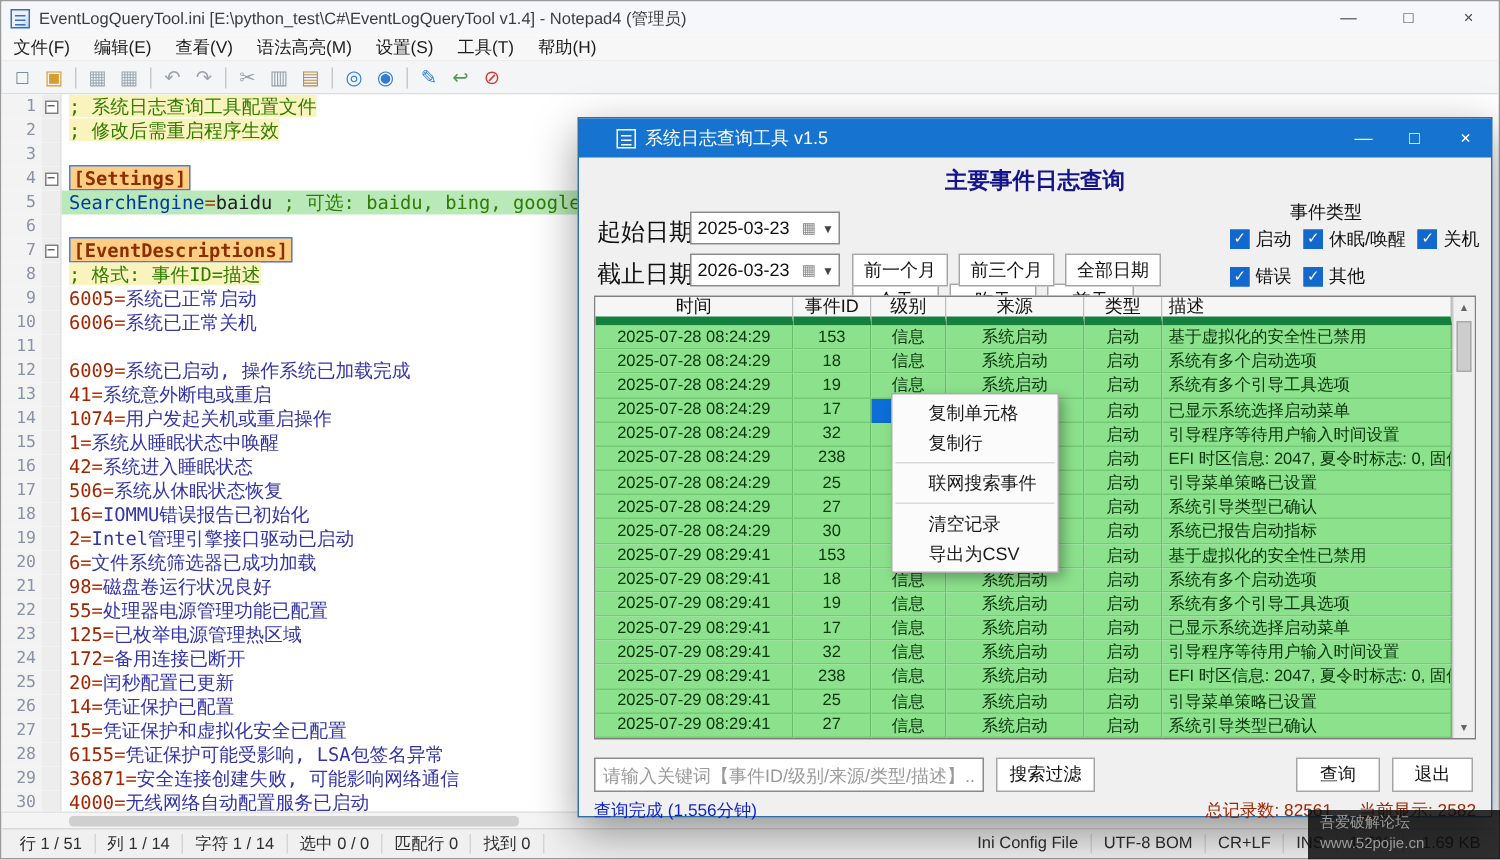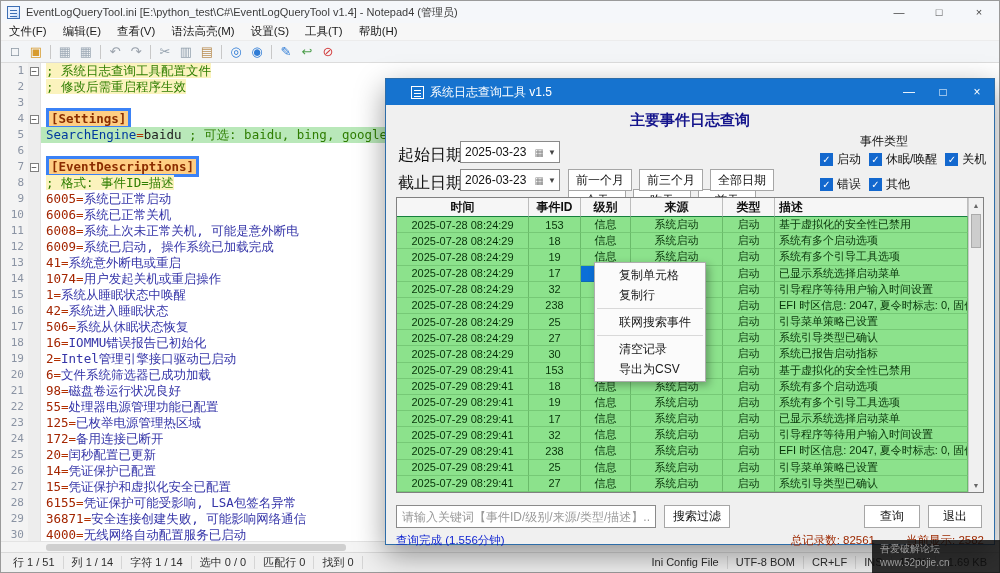--- a/index.html
+++ b/index.html
@@ -20,21 +20,21 @@
   .tsep{width:1px;height:14px;background:#c8c8c8;margin:0 3px;}
   .np-body{flex:1;background:#fff;overflow:hidden;font-family:"DejaVu Sans Mono","Liberation Mono",monospace;font-size:12.5px;}
   .ed-row{height:16px;display:flex;line-height:16px;white-space:pre;}
   .ln{width:27px;flex:none;text-align:right;padding-right:4px;color:#8a93a3;background:#f3f3f3;font-size:11px;}
   .fd{width:13px;flex:none;background:#ededed;border-right:1px solid #e2e2e2;display:flex;align-items:center;justify-content:center;}
   .foldbox{width:9px;height:9px;border:1px solid #808080;background:#fff;font-size:9px;line-height:7px;text-align:center;color:#333;}
   .tx{padding:0 4px 0 5px;}
   .cur .tx{background:#b9e8b9;}
   .k-comment{color:#2e7d00;background:#fbf3bd;}
   .k-icomment{color:#2e7d00;}
-  .k-section{color:#8b2d00;background:#ffce83;font-weight:bold;border:3px solid #3b82f6;padding:0 2px;}
+  .k-section{color:#8b2d00;background:#ffce83;font-weight:bold;border:1px solid #3b82f6;padding:0 2px;}
   .k-key{color:#003a9e;}
   .k-op{color:#b33000;}
   .k-val{color:#202020;}
   .k-id{color:#a32500;}
   .k-desc{color:#3434a8;}
   .np-hscroll{height:11px;background:#f4f4f4;border-top:1px solid #e3e3e3;position:relative;flex:none;}
   .np-hthumb{position:absolute;left:45px;top:2px;width:300px;height:7px;background:#cfcfcf;border-radius:3px;}
   .np-status{height:20px;background:#f0f0f0;border-top:1px solid #d9d9d9;display:flex;align-items:center;font-size:11px;color:#2e2e2e;flex:none;justify-content:space-between;padding:0 4px;}
   .st-left,.st-right{display:flex;align-items:center;height:100%;}
   .seg{padding:0 8px;border-right:1px solid #d5d5d5;display:flex;align-items:center;height:70%;white-space:nowrap;}
@@ -57,34 +57,34 @@
   .btnrow{position:absolute;display:flex;gap:7px;}
   .qbtn{height:22px;background:#fff;border:1px solid #a6a6a6;font-size:12px;color:#111;display:flex;align-items:center;justify-content:center;white-space:nowrap;}
   .w58{width:58px;margin-top:48px;} .w64{width:64px;}
   .types-label{position:absolute;left:434px;top:28px;font-size:12px;color:#111;margin-left:40px;}
   .cbwrap{position:absolute;left:434px;top:46px;width:176px;display:flex;flex-wrap:wrap;row-gap:8px;}
   .cb{display:flex;align-items:center;margin-right:8px;font-size:12px;color:#111;}
   .cbx{width:13px;height:13px;border:1px solid #1368ce;background:#fff;color:#fff;font-size:10px;line-height:11px;text-align:center;margin-right:4px;flex:none;}
   .cbx.on{background:#1368ce;}
   .qtable{position:absolute;left:10px;top:92px;width:588px;height:296px;border:1px solid #808080;background:#fff;}
   .thead{position:absolute;left:0;top:0;right:15px;height:19px;display:flex;}
-  .th{flex:none;background:#f6f6f6;border-right:1px solid #bdbdbd;border-bottom:1px solid #15803d;font-size:12px;font-weight:bold;color:#111;display:flex;align-items:center;justify-content:center;overflow:hidden;white-space:nowrap;}
+  .th{flex:none;background:#f6f6f6;border-right:1px solid #bdbdbd;border-bottom:6px solid #15803d;font-size:12px;font-weight:normal;color:#111;display:flex;align-items:center;justify-content:center;overflow:hidden;white-space:nowrap;}
   .tbody{position:absolute;left:0;top:19px;bottom:0;right:15px;display:flex;flex-direction:column;}
   .trow{flex:1;display:flex;min-height:0;}
   .td{flex:none;background:#8ce28c;border-right:1px solid rgba(20,90,20,.28);border-bottom:1px solid rgba(20,90,20,.18);font-size:11px;color:#073409;display:flex;align-items:center;justify-content:center;overflow:hidden;white-space:nowrap;}
   .td.c5,.th.c5{justify-content:flex-start;padding-left:4px;}
   .c0{width:132px;} .c1{width:52px;} .c2{width:50px;} .c3{width:92px;} .c4{width:52px;} .c5{flex:1 !important;width:auto;}
   .td.sel{background:#0b6fd7;color:#fff;}
   .vscroll{position:absolute;top:0;bottom:0;right:0;width:15px;background:#f0f0f0;border-left:1px solid #c9c9c9;}
   .varrow{position:absolute;left:0;width:14px;height:14px;font-size:7px;color:#666;display:flex;align-items:center;justify-content:center;}
   .vthumb{position:absolute;left:2px;right:2px;top:16px;height:34px;background:#cdcdcd;border:1px solid #ababab;}
   .qsearch{position:absolute;left:10px;top:400px;width:260px;height:23px;border:1px solid #8a8a8a;font-size:12px;padding:0 5px;font-family:"Liberation Sans","DejaVu Sans",sans-serif;color:#333;}
   .qsearch::placeholder{color:#9a9a9a;}
   .qt-status-left{position:absolute;left:10px;top:428px;font-size:11.5px;color:#0a1fd0;}
-  .qt-totals{position:absolute;right:10px;top:428px;font-size:11.5px;color:#9c2800;display:flex;gap:31px;}
+  .qt-totals{position:absolute;right:10px;top:428px;font-size:11.5px;color:#9c2800;display:flex;gap:18px;}
 
   
   .cmenu{position:absolute;left:594px;top:262px;width:112px;z-index:30;background:#fbfbfb;border:1px solid #adadad;box-shadow:3px 3px 8px rgba(0,0,0,.3);padding:2px 0;}
   .mitem{height:20px;line-height:20px;padding-left:24px;font-size:12px;color:#1a1a1a;white-space:nowrap;}
   .msep{border-top:1px solid #d9d9d9;margin:3px 2px;}
 
   
   .wm{position:absolute;right:0;bottom:0;width:128px;height:33px;background:rgba(12,12,12,.85);color:#9b9b9b;z-index:40;font-size:10px;line-height:14px;padding:2px 8px;}
 </style>
 </head>
@@ -133,21 +133,21 @@
         <div class="ed-row"><div class="ln">1</div><div class="fd"><span class="foldbox">−</span></div><div class="tx"><span class="k-comment">; 系统日志查询工具配置文件</span></div></div>
         <div class="ed-row"><div class="ln">2</div><div class="fd"></div><div class="tx"><span class="k-comment">; 修改后需重启程序生效</span></div></div>
         <div class="ed-row"><div class="ln">3</div><div class="fd"></div><div class="tx"></div></div>
         <div class="ed-row"><div class="ln">4</div><div class="fd"><span class="foldbox">−</span></div><div class="tx"><span class="k-section">[Settings]</span></div></div>
         <div class="ed-row cur"><div class="ln">5</div><div class="fd"></div><div class="tx"><span class="k-key">SearchEngine</span><span class="k-op">=</span><span class="k-val">baidu</span><span class="k-icomment"> ; 可选: baidu, bing, google</span></div></div>
         <div class="ed-row"><div class="ln">6</div><div class="fd"></div><div class="tx"></div></div>
         <div class="ed-row"><div class="ln">7</div><div class="fd"><span class="foldbox">−</span></div><div class="tx"><span class="k-section">[EventDescriptions]</span></div></div>
         <div class="ed-row"><div class="ln">8</div><div class="fd"></div><div class="tx"><span class="k-comment">; 格式: 事件ID=描述</span></div></div>
         <div class="ed-row"><div class="ln">9</div><div class="fd"></div><div class="tx"><span class="k-id">6005</span><span class="k-op">=</span><span class="k-desc">系统已正常启动</span></div></div>
         <div class="ed-row"><div class="ln">10</div><div class="fd"></div><div class="tx"><span class="k-id">6006</span><span class="k-op">=</span><span class="k-desc">系统已正常关机</span></div></div>
-        <div class="ed-row"><div class="ln">11</div><div class="fd"></div><div class="tx"><span class="k-id">6008</span><span class="k-op">=</span><span class="k-desc">系统上次未正常关机, 可能是意外断电</span></div></div>
+        <div class="ed-row"><div class="ln">11</div><div class="fd"></div></div>
         <div class="ed-row"><div class="ln">12</div><div class="fd"></div><div class="tx"><span class="k-id">6009</span><span class="k-op">=</span><span class="k-desc">系统已启动, 操作系统已加载完成</span></div></div>
         <div class="ed-row"><div class="ln">13</div><div class="fd"></div><div class="tx"><span class="k-id">41</span><span class="k-op">=</span><span class="k-desc">系统意外断电或重启</span></div></div>
         <div class="ed-row"><div class="ln">14</div><div class="fd"></div><div class="tx"><span class="k-id">1074</span><span class="k-op">=</span><span class="k-desc">用户发起关机或重启操作</span></div></div>
         <div class="ed-row"><div class="ln">15</div><div class="fd"></div><div class="tx"><span class="k-id">1</span><span class="k-op">=</span><span class="k-desc">系统从睡眠状态中唤醒</span></div></div>
         <div class="ed-row"><div class="ln">16</div><div class="fd"></div><div class="tx"><span class="k-id">42</span><span class="k-op">=</span><span class="k-desc">系统进入睡眠状态</span></div></div>
         <div class="ed-row"><div class="ln">17</div><div class="fd"></div><div class="tx"><span class="k-id">506</span><span class="k-op">=</span><span class="k-desc">系统从休眠状态恢复</span></div></div>
         <div class="ed-row"><div class="ln">18</div><div class="fd"></div><div class="tx"><span class="k-id">16</span><span class="k-op">=</span><span class="k-desc">IOMMU错误报告已初始化</span></div></div>
         <div class="ed-row"><div class="ln">19</div><div class="fd"></div><div class="tx"><span class="k-id">2</span><span class="k-op">=</span><span class="k-desc">Intel管理引擎接口驱动已启动</span></div></div>
         <div class="ed-row"><div class="ln">20</div><div class="fd"></div><div class="tx"><span class="k-id">6</span><span class="k-op">=</span><span class="k-desc">文件系统筛选器已成功加载</span></div></div>
         <div class="ed-row"><div class="ln">21</div><div class="fd"></div><div class="tx"><span class="k-id">98</span><span class="k-op">=</span><span class="k-desc">磁盘卷运行状况良好</span></div></div>

